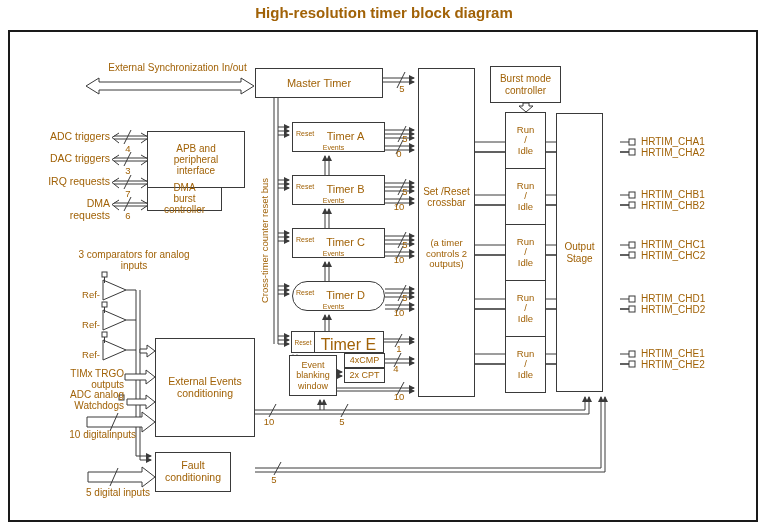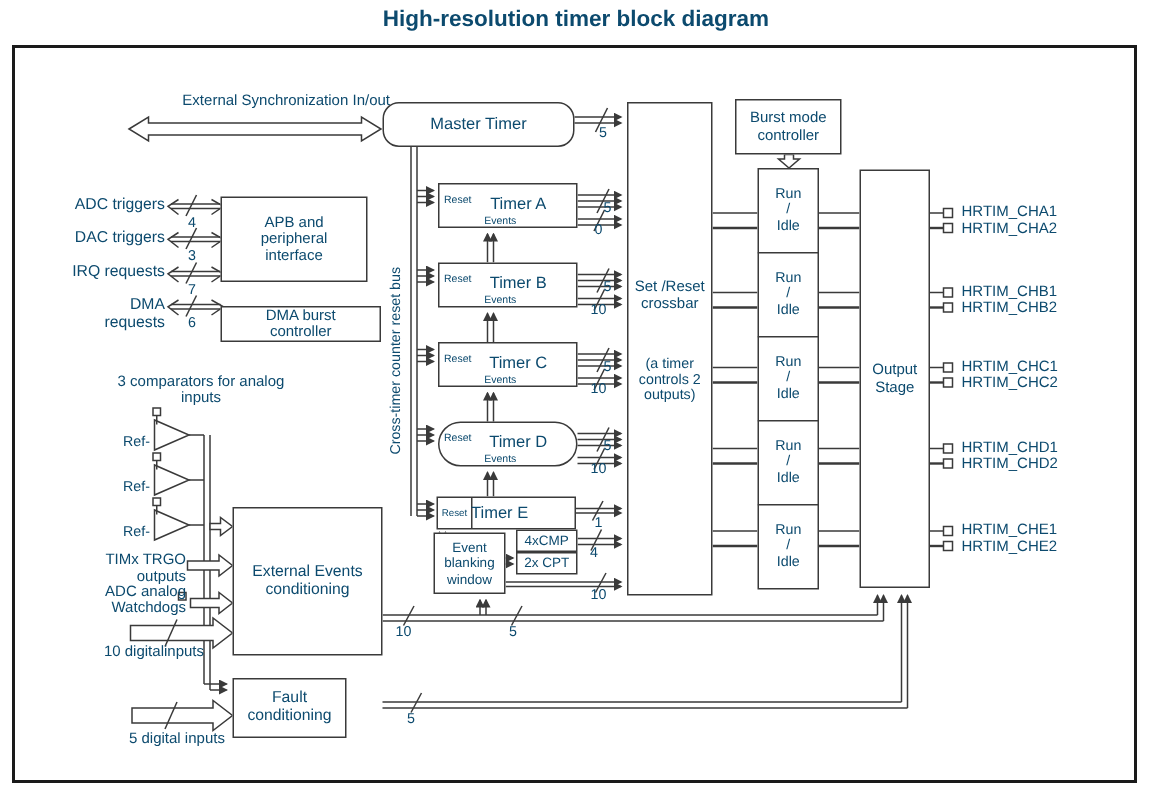--- a/index.html
+++ b/index.html
@@ -1,17 +1,17 @@
 <!DOCTYPE html>
 <html><head>
 <meta charset="utf-8">
 <style>
   html,body{margin:0;padding:0;background:#fff;}
   .stage{position:relative;width:768px;height:531px;background:#fff;
-         font-family:"Liberation Sans",sans-serif;color:#0c4a6e;overflow:hidden;}
+         font-family:"Liberation Sans",sans-serif;color:#a16207;overflow:hidden;}
   .stage svg{position:absolute;left:0;top:0;}
   .frame{position:absolute;left:8px;top:30px;width:746px;height:488px;border:2px solid #1a1a1a;}
   .bx{position:absolute;border:1.5px solid #3a3a3a;background:#fff;box-sizing:border-box;
       display:flex;align-items:center;justify-content:center;text-align:center;line-height:1.12;}
   .tx{position:absolute;line-height:1.12;}
   .c{text-align:center;} .r{text-align:right;} .b{font-weight:bold;} .f9{font-size:9px;} .f95{font-size:9.5px;} .f10{font-size:10px;}
   .f105{font-size:10.5px;} .f11{font-size:11px;} .f15{font-size:15px;}
   .num{position:absolute;font-size:9.5px;text-align:center;line-height:1;}
   .timer{position:absolute;border:1.5px solid #3a3a3a;background:#fff;box-sizing:border-box;}
   .timer .rst{position:absolute;left:3px;top:7px;font-size:7px;}
@@ -221,22 +221,22 @@
   <line x1="114" y1="203" x2="147" y2="203"></line>
       <line x1="114" y1="206" x2="147" y2="206"></line>
   <polyline points="119,200 112,204.5 119,210"></polyline>
       <polyline points="141,200 149,204.5 141,210"></polyline>
       <line x1="124" y1="211" x2="131" y2="197"></line>
 </svg>
 
 <div class="tx c b f15" style="left:0;top:5px;width:768px;">High-resolution timer block diagram</div>
 <div class="frame"></div>
 
-<div class="tx c f10" style="left:95px;top:62px;width:165px;text-align:right;">External Synchronization In/out</div>
-<div class="bx f11" style="left:255px;top:68px;width:128px;height:30px;border-radius:11px;">Master Timer</div>
+<div class="tx c f10" style="left:95px;top:62px;width:165px;">External Synchronization In/out</div>
+<div class="bx f11" style="left:255px;top:68px;width:128px;height:30px;">Master Timer</div>
 <div class="num" style="left:397px;top:84px;width:10px;">5</div>
 
 <div class="vlabel" style="left:186px;top:234px;width:160px;height:13px;">Cross-timer counter reset bus</div>
 
 <div class="timer" style="left:292px;top:122px;width:93px;height:30px;">
   <span class="rst">Reset</span>
   <span class="nm">Timer A</span>
   <span class="ev">Events</span>
 </div>
 <div class="timer" style="left:292px;top:175px;width:93px;height:30px;">
@@ -250,21 +250,21 @@
   <span class="ev">Events</span>
 </div>
 <div class="timer" style="left:292px;top:281px;width:93px;height:30px;border-radius:15px;">
   <span class="rst">Reset</span>
   <span class="nm">Timer D</span>
   <span class="ev">Events</span>
 </div>
 
 <div class="timer" style="left:291px;top:331px;width:93px;height:22px;">
   <span style="position:absolute;left:0;top:0;bottom:0;width:22px;border-right:1.5px solid #3a3a3a;font-size:6.5px;display:flex;align-items:center;justify-content:center;">Reset</span>
-  <span style="position:absolute;left:22px;right:0;top:4px;font-size:11px;">Timer E</span>
+  <span style="position:absolute;left:22px;right:0;top:4px;font-size:16px;text-align:center;">Timer E</span>
 </div>
 <div class="bx f9" style="left:344px;top:353px;width:41px;height:15px;">4xCMP</div>
 <div class="bx f9" style="left:344px;top:368px;width:41px;height:15px;text-align:right;">2x CPT</div>
 <div class="bx f9" style="left:289px;top:355px;width:48px;height:41px;">Event blanking window</div>
 
 <div class="num" style="left:400px;top:134px;width:10px;">5</div>
 <div class="num" style="left:392px;top:149px;width:14px;">0</div>
 <div class="num" style="left:400px;top:187px;width:10px;">5</div>
 <div class="num" style="left:392px;top:202px;width:14px;">10</div>
 <div class="num" style="left:400px;top:240px;width:10px;">5</div>
@@ -310,21 +310,21 @@
       </span>
     </div>
 <div class="bx f95" style="left:505px;top:336px;width:41px;height:57px;">
       <span>
         <span style="display:block;">Run</span>
         <span style="display:block;">/</span>
         <span style="display:block;">Idle</span>
       </span>
     </div>
 
-<div class="bx f10" style="left:573px;top:113px;width:47px;height:279px;padding:0 14px;">Output Stage</div>
+<div class="bx f10" style="left:556px;top:113px;width:47px;height:279px;padding:0 14px;">Output Stage</div>
 
 <div class="tx f10" style="left:641px;top:136px;width:72px;">HRTIM_CHA1</div>
 <div class="tx f10" style="left:641px;top:147px;width:72px;">HRTIM_CHA2</div>
 <div class="tx f10" style="left:641px;top:189px;width:72px;">HRTIM_CHB1</div>
 <div class="tx f10" style="left:641px;top:200px;width:72px;">HRTIM_CHB2</div>
 <div class="tx f10" style="left:641px;top:239px;width:72px;">HRTIM_CHC1</div>
 <div class="tx f10" style="left:641px;top:250px;width:72px;">HRTIM_CHC2</div>
 <div class="tx f10" style="left:641px;top:293px;width:72px;">HRTIM_CHD1</div>
 <div class="tx f10" style="left:641px;top:304px;width:72px;">HRTIM_CHD2</div>
 <div class="tx f10" style="left:641px;top:348px;width:72px;">HRTIM_CHE1</div>
@@ -333,21 +333,21 @@
 <div class="tx r f105" style="left:46px;top:131px;width:64px;">ADC triggers</div>
 <div class="num" style="left:122px;top:144px;width:12px;">4</div>
 <div class="tx r f105" style="left:46px;top:153px;width:64px;">DAC triggers</div>
 <div class="num" style="left:122px;top:166px;width:12px;">3</div>
 <div class="tx r f105" style="left:46px;top:176px;width:64px;">IRQ requests</div>
 <div class="num" style="left:122px;top:189px;width:12px;">7</div>
 <div class="tx r f105" style="left:46px;top:198px;width:64px;">DMA requests</div>
 <div class="num" style="left:122px;top:211px;width:12px;">6</div>
 
 <div class="bx f10" style="left:147px;top:131px;width:98px;height:57px;padding:0 6px;">APB and peripheral interface</div>
-<div class="bx f10" style="left:147px;top:186.5px;width:107px;height:24.5px;padding:0 16px;margin-top:17px;">DMA burst controller</div>
+<div class="bx f10" style="left:147px;top:186.5px;width:75px;height:24.5px;padding:0 16px;">DMA burst controller</div>
 
 <div class="tx c f10" style="left:78px;top:249px;width:112px;">3 comparators for analog inputs</div>
 <div class="tx r f95" style="left:76px;top:290px;width:24px;">Ref-</div>
 <div class="tx r f95" style="left:76px;top:320px;width:24px;">Ref-</div>
 <div class="tx r f95" style="left:76px;top:350px;width:24px;">Ref-</div>
 
 <div class="tx r f10" style="left:58px;top:368px;width:66px;">TIMx TRGO outputs</div>
 <div class="tx r f10" style="left:56px;top:389px;width:68px;">ADC analog Watchdogs</div>
 <div class="tx r f10" style="left:60px;top:429px;width:76px;">10 digitalinputs</div>
 <div class="bx f105" style="left:155px;top:338px;width:100px;height:99px;padding:0 0;">External Events conditioning</div>

